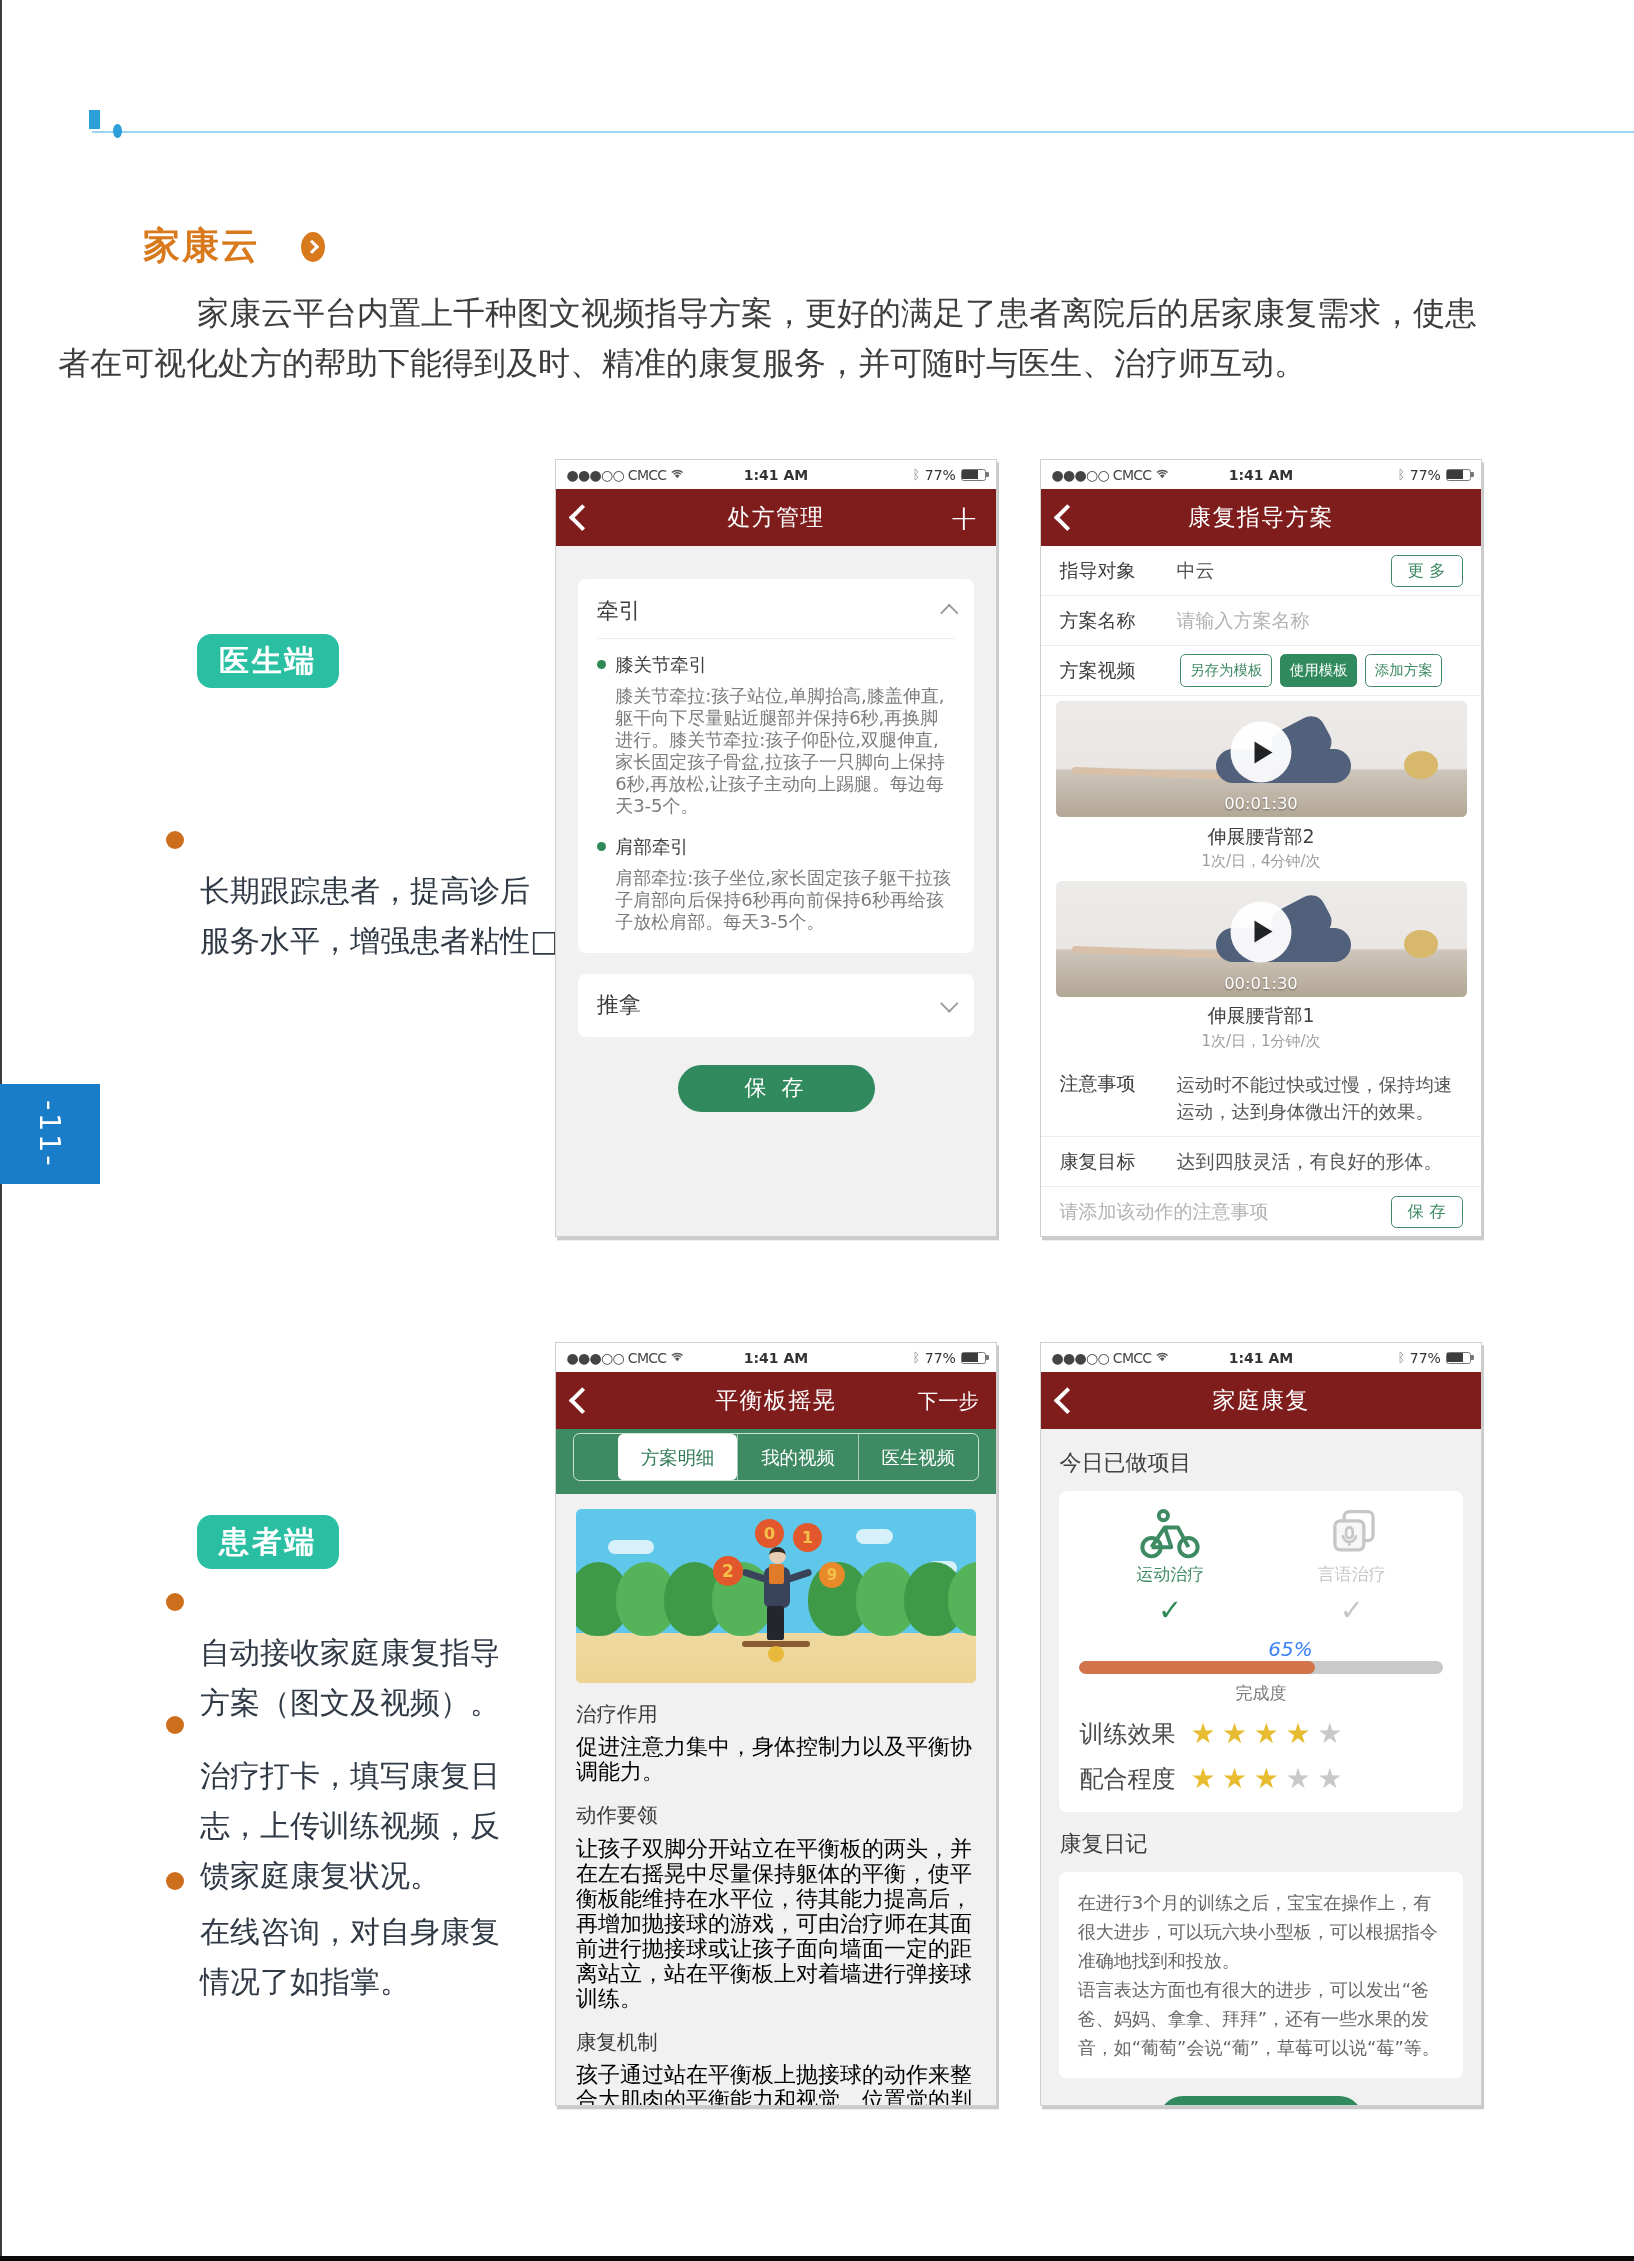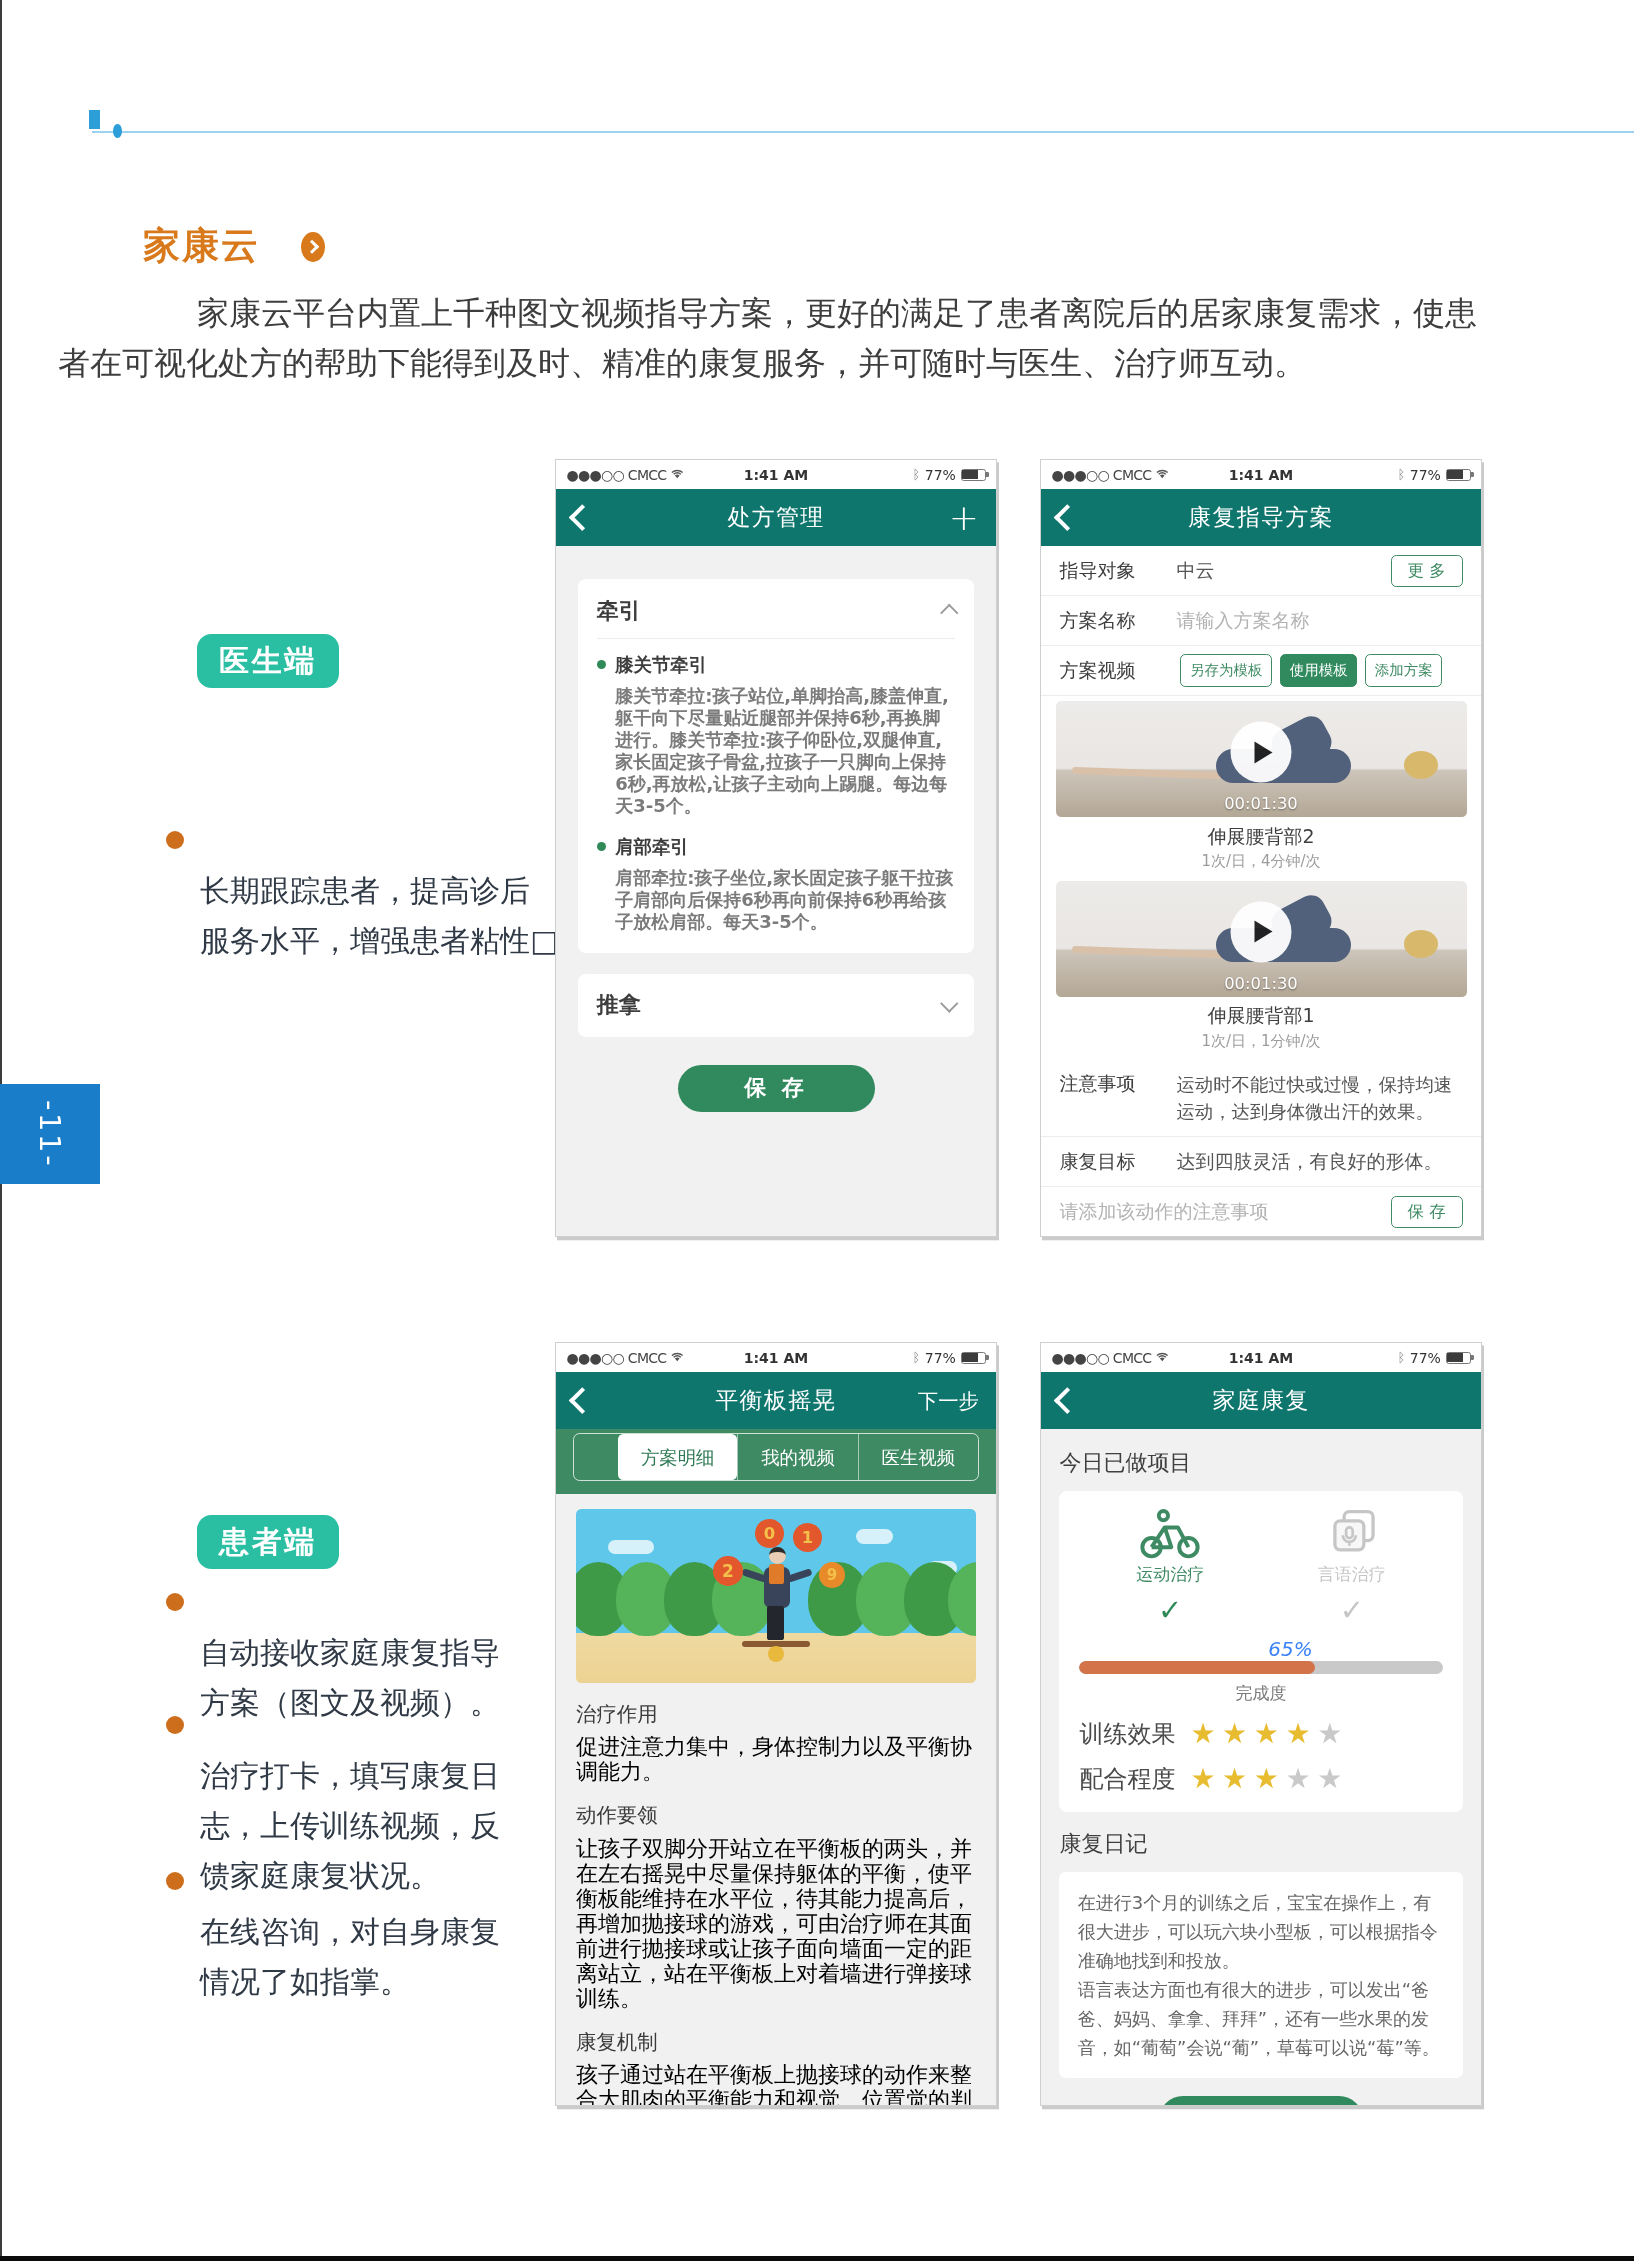--- a/index.html
+++ b/index.html
@@ -49,28 +49,28 @@
   .sbar{height:29px;background:#fff;display:flex;align-items:center;padding:0 10.5px;font-size:14px;color:#333;position:relative;}
   .sbar .carrier{display:flex;align-items:center;gap:4px;letter-spacing:-0.7px;color:#444;}
   .sbar .time{position:absolute;left:0;right:0;text-align:center;font-weight:600;}
   .sbar .rgt{margin-left:auto;display:flex;align-items:center;gap:4.6px;z-index:1;}
   .bt{color:#8a8a8a;font-size:13px;}
   .batt{width:25px;height:12px;border:1.3px solid #777;border-radius:2.6px;position:relative;box-sizing:border-box;}
   .batt i{position:absolute;left:0.7px;top:0.7px;bottom:0.7px;width:70%;background:#3c3c3c;}
   .batt:after{content:"";position:absolute;right:-4px;top:2.6px;width:2.6px;height:5.3px;background:#777;border-radius:0 1.3px 1.3px 0;}
   .wifi{width:14.5px;height:10.5px;}
 
-  .phead{height:57px;background:#0f766e;color:#fff;display:flex;align-items:center;padding:0 17px;position:relative;}
+  .phead{height:57px;background:#7f1d1d;color:#fff;display:flex;align-items:center;padding:0 17px;position:relative;}
   .back{width:14.5px;height:14.5px;border-left:4px solid #fff;border-bottom:4px solid #fff;transform:rotate(45deg);flex:none;cursor:pointer;}
   .ptitle{position:absolute;left:0;right:0;text-align:center;font-size:23px;font-weight:500;letter-spacing:1.3px;}
   .pplus{margin-left:auto;font-size:36px;font-weight:300;line-height:1;z-index:1;}
   .pnext{margin-left:auto;font-size:20.4px;z-index:1;}
 
   
-  .rx-body{padding:33px 22.4px 0;font-weight:bold;}
+  .rx-body{padding:33px 22.4px 0;}
   .card{background:#fff;border-radius:8px;padding:13px 18.4px;}
   .rx-row{display:flex;align-items:center;height:38px;font-size:22px;color:#3d3d3d;}
   .chev{width:10.5px;height:10.5px;border-right:2.6px solid #9a9a9a;border-bottom:2.6px solid #9a9a9a;margin-left:auto;}
   .chev.up{transform:rotate(-135deg);margin-top:5.3px;}
   .chev.down{transform:rotate(45deg);margin-top:-4px;}
   .rx-div{height:1.3px;background:#ececec;margin:8px 0 13px;}
   .itm{display:flex;align-items:center;gap:9.2px;font-size:18.4px;color:#3d3d3d;margin:2.6px 0 8px;}
   .gdot{width:9.2px;height:9.2px;border-radius:50%;background:#2f8a58;flex:none;}
   .para{font-size:18px;color:#7b7b7b;line-height:22px;padding-left:18.4px;}
   .card2{margin-top:21px;display:flex;align-items:center;height:63px;padding:0 18.4px;font-size:22px;color:#3d3d3d;

